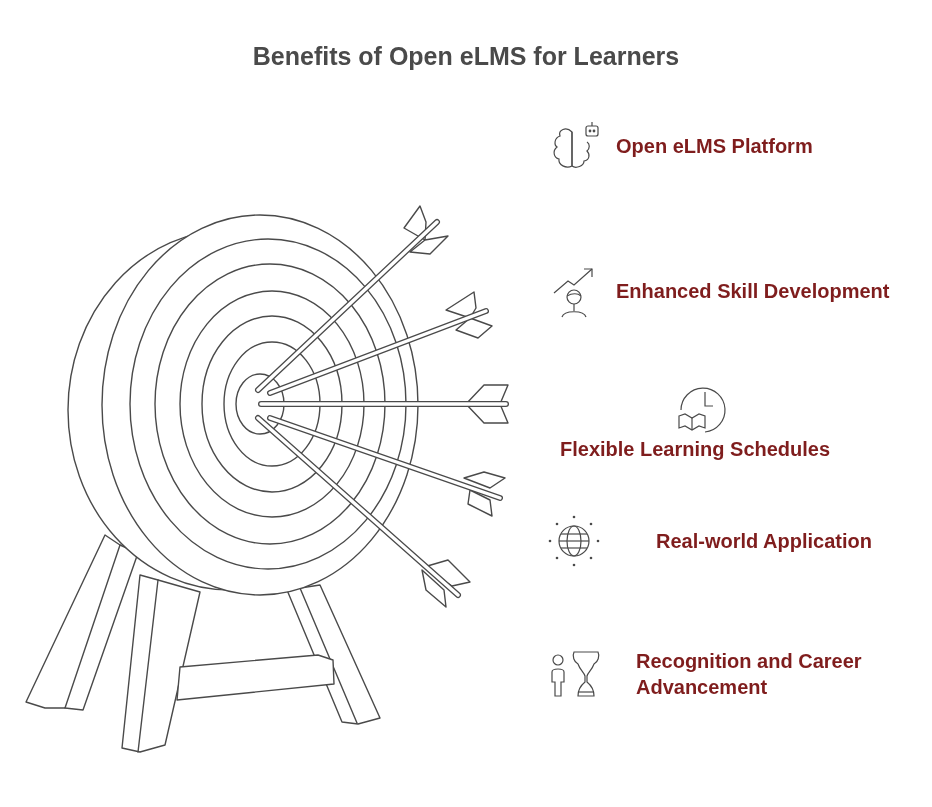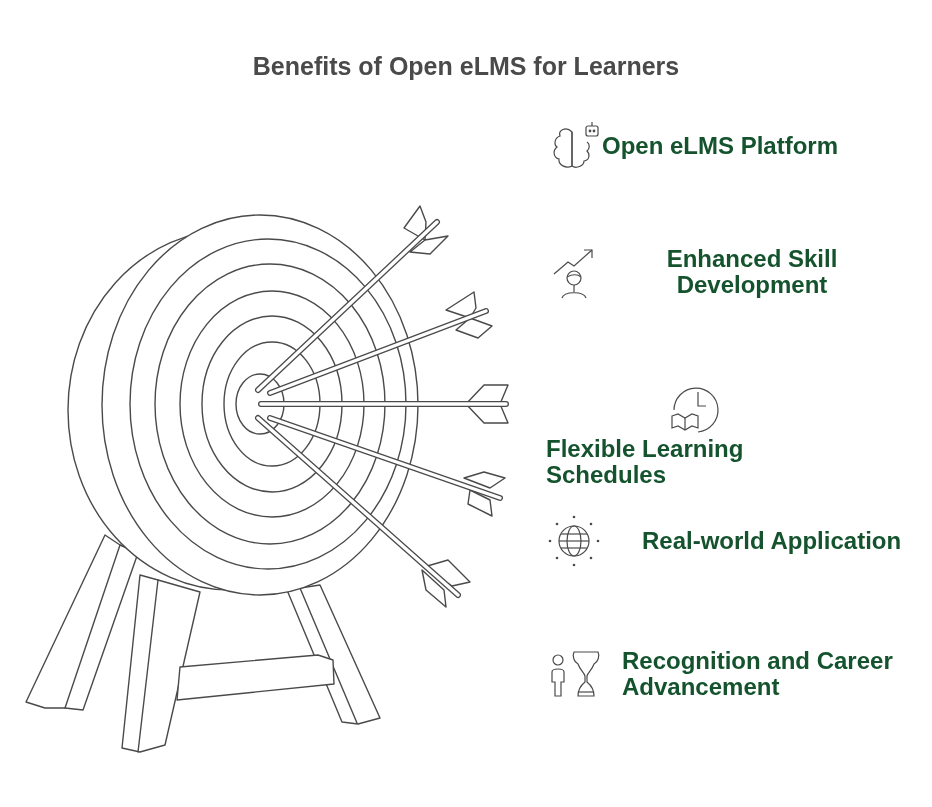--- a/index.html
+++ b/index.html
@@ -1,21 +1,21 @@
 <!DOCTYPE html>
 <html><head>
   <meta charset="utf-8">
   <style>
     html, body { margin: 0; padding: 0; background: #ffffff; }
     body { width: 932px; height: 807px; position: relative; overflow: hidden; font-family: "Liberation Sans", sans-serif; }
-    .title { position: absolute; left: 0; width: 932px; top: 52px; text-align: center; font-weight: bold; font-size: 25px; color: #4a4a4a; }
+    .title { position: absolute; left: 0; width: 932px; top: 42px; text-align: center; font-weight: bold; font-size: 25px; color: #4a4a4a; }
     .art { position: absolute; left: 0; top: 0; }
     .item { position: absolute; left: 546px; display: flex; align-items: center; }
     .item .ic { width: 56px; height: 56px; flex: 0 0 56px; }
-    .item .lbl { font-weight: bold; font-size: 24px; color: #14532d; line-height: 26px; width: 300px; }
+    .item .lbl { margin-left: 14px; font-weight: bold; font-size: 20px; color: #7f1d1d; line-height: 26px; width: 300px; }
   </style>
 </head>
 <body>
 
 <div class="title">Benefits of Open eLMS for Learners</div>
 
 <svg class="art" width="932" height="807" viewBox="0 0 932 807" fill="#ffffff" stroke="#4a4a4a" stroke-width="1.4" stroke-linejoin="round" stroke-linecap="round">
 
   <g>
     <path d="M105 535 L120 545 L65 708 L45 708 L26 702 Z"></path>
@@ -79,21 +79,21 @@
     <path d="M26 48 C30 51 38 48 38 43 C44 42 44 36 41 33 C44 30 44 26 41 24"></path>
     <path d="M26 14 L26 48"></path>
     <rect x="40" y="8" width="12" height="10" rx="2"></rect>
     <line x1="46" y1="4" x2="46" y2="8"></line>
     <circle cx="44" cy="13" r="0.8" fill="#4a4a4a"></circle>
     <circle cx="48" cy="13" r="0.8" fill="#4a4a4a"></circle>
   </svg>
   <div class="lbl">Open eLMS Platform</div>
 </div>
 
-<div class="item" style="top:244px;text-align:center;">
+<div class="item" style="top:263px;">
   <svg class="ic" viewBox="0 0 56 56" fill="none" stroke="#4a4a4a" stroke-width="1.2">
     <polyline points="8,30 22,18 28,22 46,6"></polyline>
     <polyline points="38,6 46,6 46,14"></polyline>
     <circle cx="28" cy="34" r="7"></circle>
     <path d="M21 33 C26 30 32 30 35 33"></path>
     <path d="M16 54 C18 47 38 47 40 54"></path>
     <line x1="28" y1="41" x2="28" y2="48"></line>
   </svg>
   <div class="lbl">Enhanced Skill Development</div>
 </div>

